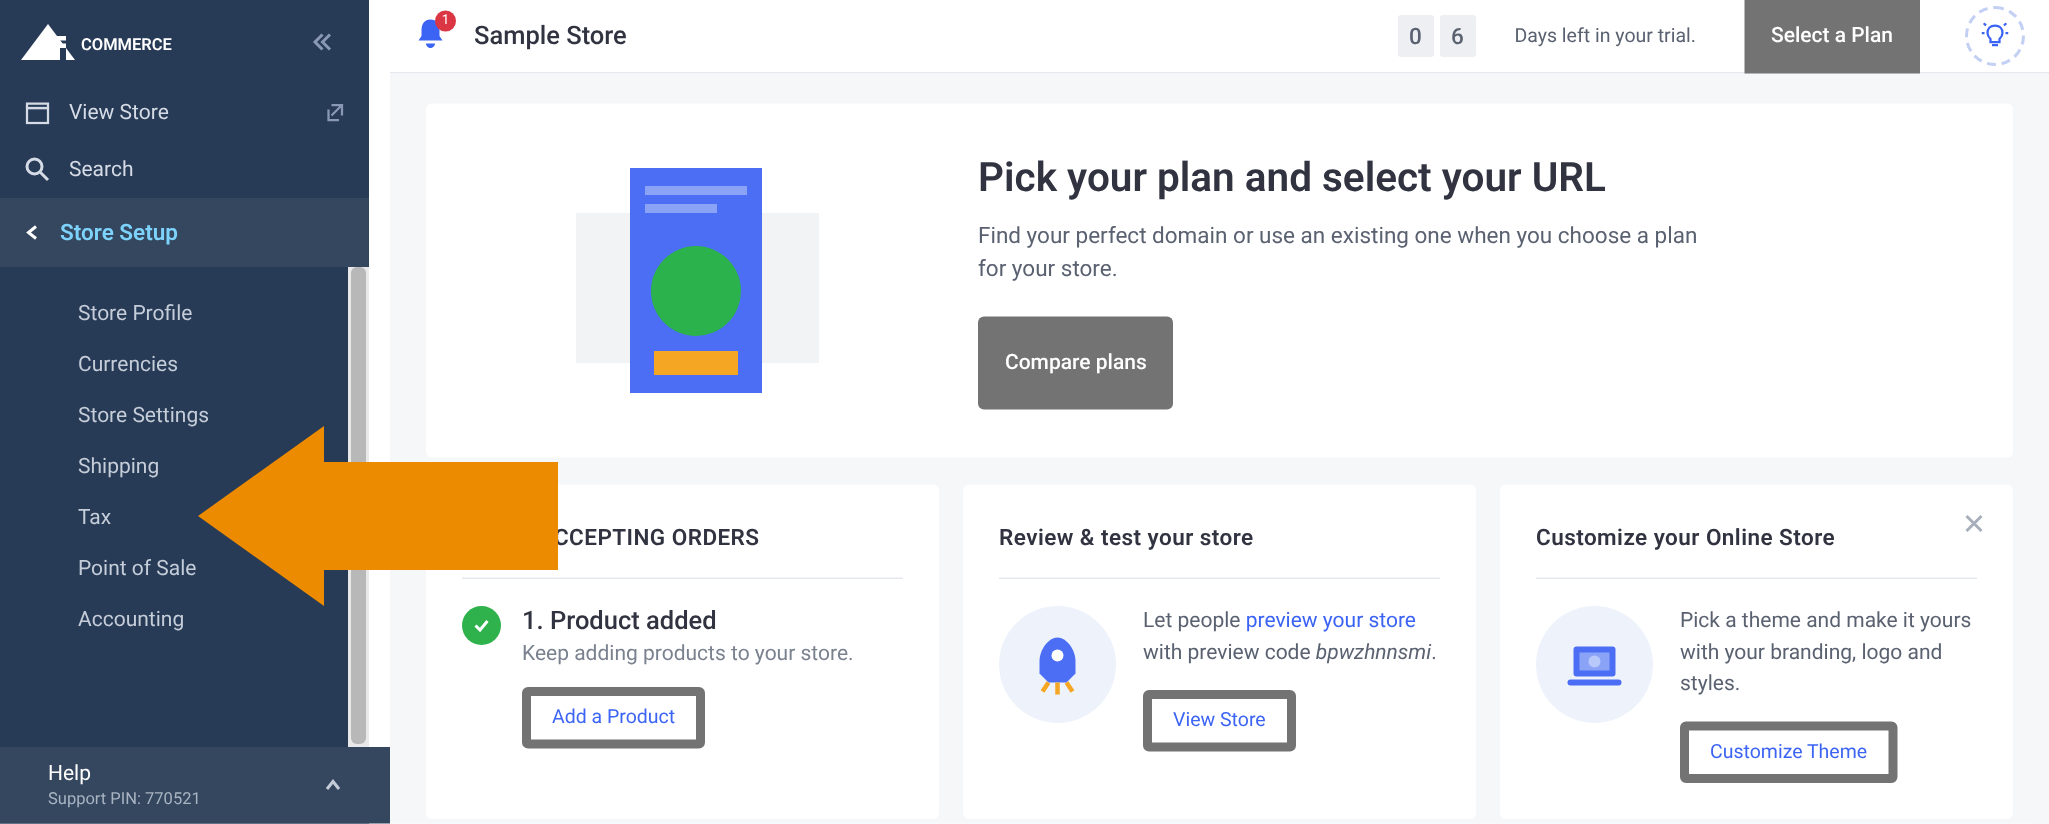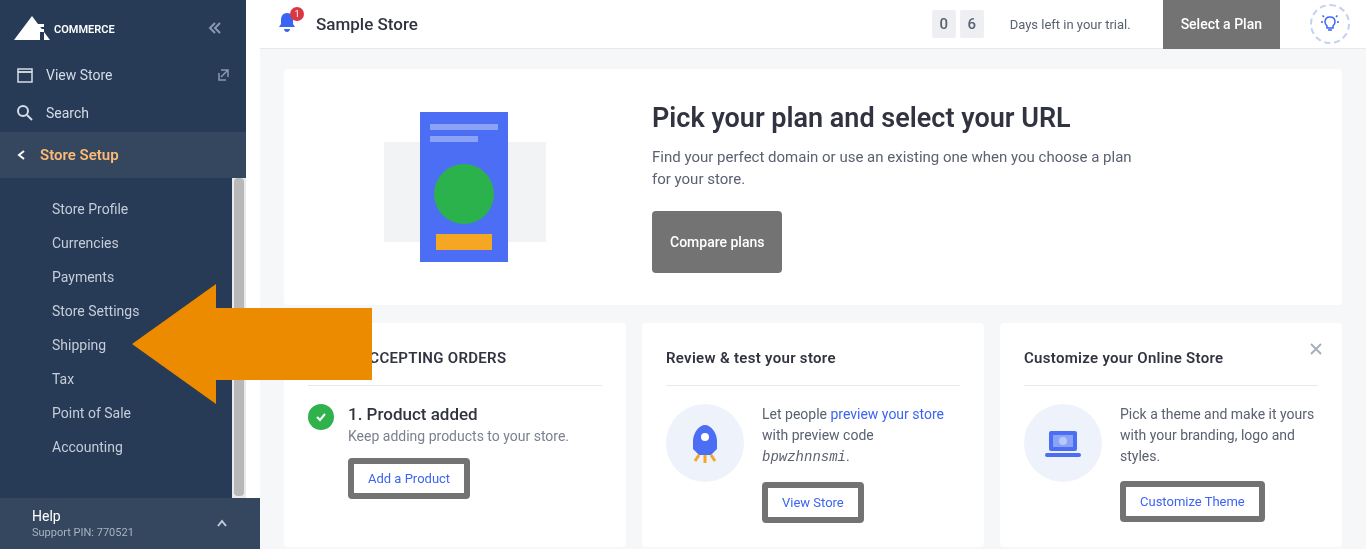--- a/index.html
+++ b/index.html
@@ -6,21 +6,21 @@
 body { width: 1366px; height: 549px; overflow: hidden; background: #fff; position: relative; }
 .sidebar { position: absolute; left: 0; top: 0; width: 246px; height: 100%; background: #273a56; color: #fff; }
 .sidebar-scroll-track { position: absolute; right: 0; top: 178px; width: 14px; height: 332px; background: #e9e9e9; }
 .sidebar-scroll-thumb { position: absolute; left: 2px; top: 0; width: 10px; height: 318px; background: #b8b8b8; border-radius: 4px; }
 .logo-row { display: flex; align-items: center; justify-content: space-between; padding: 16px 20px 16px 14px; }
 .collapse-icon { width: 24px; height: 24px; display: flex; align-items: center; justify-content: center; cursor: pointer; }
 .nav-item { display: flex; align-items: center; padding: 10px 16px; gap: 12px; font-size: 14px; cursor: pointer; color: #d6dce6; }
 .nav-item.active { background: #1c2d44; color: #fff; }
 .nav-item .spacer { flex: 1; }
 .section-header { display: flex; align-items: center; padding: 14px 16px; gap: 12px; background: #34475f; margin-top: 0; }
-.section-header-text { font-weight: 600; font-size: 15px; color: #fdba74; }
+.section-header-text { font-weight: 600; font-size: 15px; color: #7dd3fc; }
 .sub-item { padding: 9px 16px 9px 52px; font-size: 14px; color: #c5cdd9; cursor: pointer; }
 .sub-item.first { margin-top: 14px; }
 .help-bar { position: absolute; bottom: 0; left: 0; width: 260px; background: #34475f; padding: 10px 32px; display: flex; align-items: center; justify-content: space-between; }
 .help-text { font-size: 14px; color: #fff; }
 .help-sub { font-size: 11px; color: #a8b3c2; margin-top: 2px; }
 .topbar { position: absolute; left: 260px; top: 0; right: 0; height: 49px; border-bottom: 1px solid #e5e8ed; display: flex; align-items: center; padding: 0 16px; gap: 18px; background: #fff; }
 .notif-wrap { position: relative; }
 .notif-badge { position: absolute; top: -4px; right: -6px; background: #db3643; color: #fff; border-radius: 8px; font-size: 9px; min-width: 14px; height: 14px; display: flex; align-items: center; justify-content: center; padding: 0 3px; }
 .store-name { font-size: 17px; font-weight: 500; color: #313440; }
 .top-spacer { flex: 1; }
@@ -44,21 +44,21 @@
 .check-circle { width: 26px; height: 26px; border-radius: 50%; background: #2fb24c; display: flex; align-items: center; justify-content: center; flex-shrink: 0; }
 .step-content { flex: 1; }
 .step-title { font-size: 17px; color: #313440; margin-bottom: 4px; font-weight: 500; }
 .step-sub { font-size: 14px; color: #7a818f; margin-bottom: 14px; }
 .btn-outline { background: #fff; border: 6px solid #737373; color: #3c64f4; padding: 7px 14px; font-size: 13px; border-radius: 4px; cursor: pointer; }
 .close-x { position: absolute; top: 18px; right: 18px; cursor: pointer; color: #a8afba; }
 .panel-body { display: flex; gap: 18px; align-items: flex-start; }
 .panel-icon { width: 78px; height: 78px; border-radius: 50%; background: #eef3fb; display: flex; align-items: center; justify-content: center; flex-shrink: 0; }
 .panel-text { font-size: 14px; color: #5a6170; line-height: 1.5; }
 .link-blue { color: #3c64f4; }
-.italic { font-style: italic; color: #5a6170; font-family: Liberation Mono, monospace; }
+.italic { font-style: italic; color: #5a6170; }
 .btn-outline-spaced { margin-top: 14px; }
 .arrow-overlay { position: absolute; left: 132px; top: 284px; z-index: 50; pointer-events: none; }
 </style>
 </head>
 <body>
 
 <div class="sidebar">
   <div class="logo-row">
     <svg width="116" height="24" viewBox="0 0 116 24">
         <path fill="#fff" d="M0 24 L18 0 L36 24 L30 24 L30 16 L26 16 L26 24 Z"></path>
@@ -90,21 +90,20 @@
     <span>Search</span>
   </div>
   <div class="section-header">
     <svg width="12" height="12" viewBox="0 0 12 12">
         <path d="M8 2 L3 6 L8 10" stroke="#fff" stroke-width="2" fill="none"></path>
       </svg>
     <span class="section-header-text">Store Setup</span>
   </div>
   <div class="sub-item first">Store Profile</div>
   <div class="sub-item">Currencies</div>
-  <div class="sub-item">Payments</div>
   <div class="sub-item">Store Settings</div>
   <div class="sub-item">Shipping</div>
   <div class="sub-item">Tax</div>
   <div class="sub-item">Point of Sale</div>
   <div class="sub-item">Accounting</div>
   <div class="sidebar-scroll-track">
     <div class="sidebar-scroll-thumb"></div>
   </div>
 </div>
 

